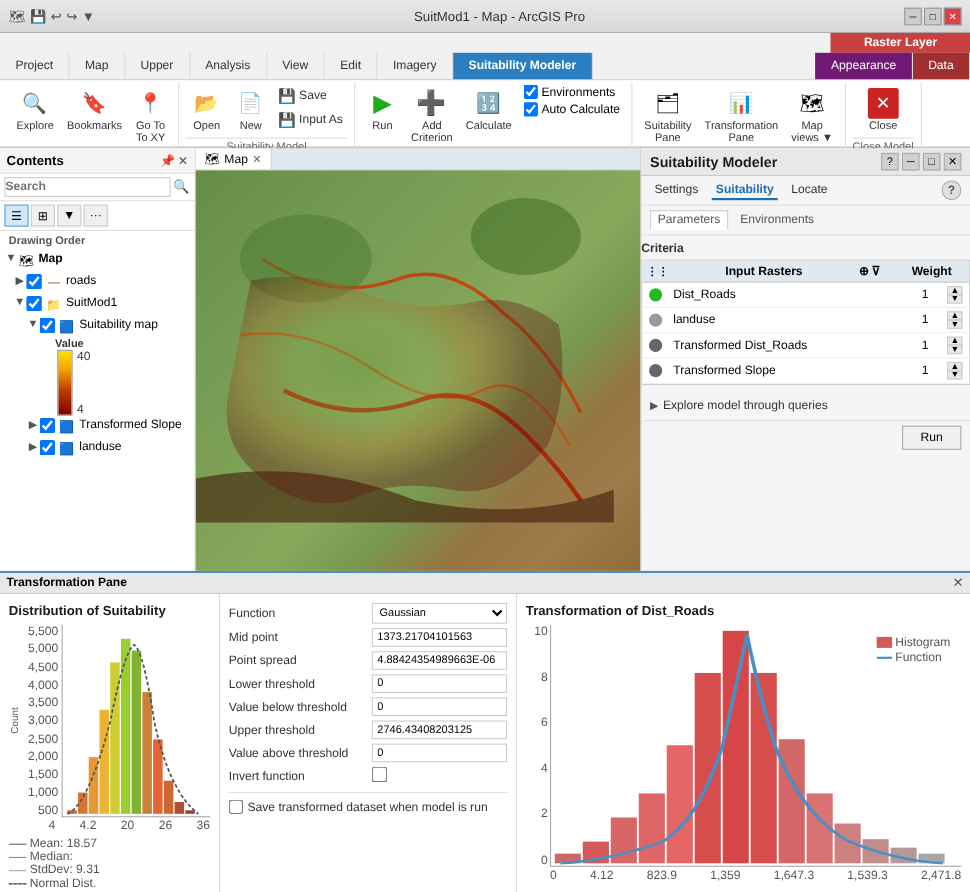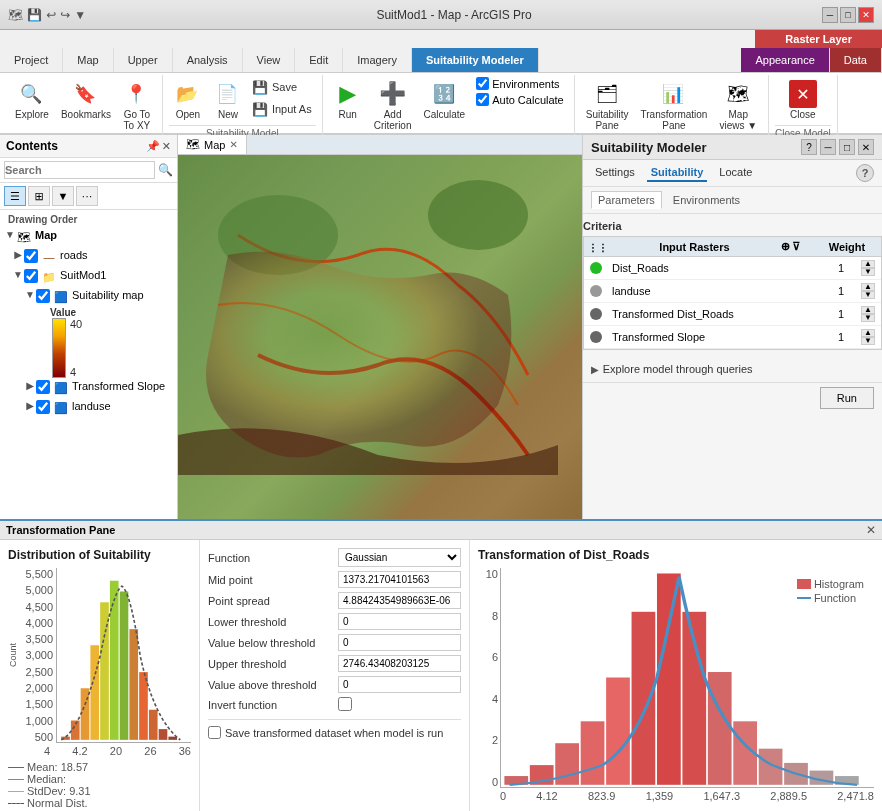--- a/index.html
+++ b/index.html
@@ -836,18 +836,18 @@
           </div>
         </div>
       </div>
 
       <div class="trans-x-labels" style="padding-left:22px;">
         <span>0</span>
         <span>4.12</span>
         <span>823.9</span>
         <span>1,359</span>
         <span>1,647.3</span>
-        <span>2,889.5</span>
+        <span>1,539.3</span>
         <span>2,471.8</span>
       </div>
     </div>
   </div>
 </div>
 
 </body></html>

